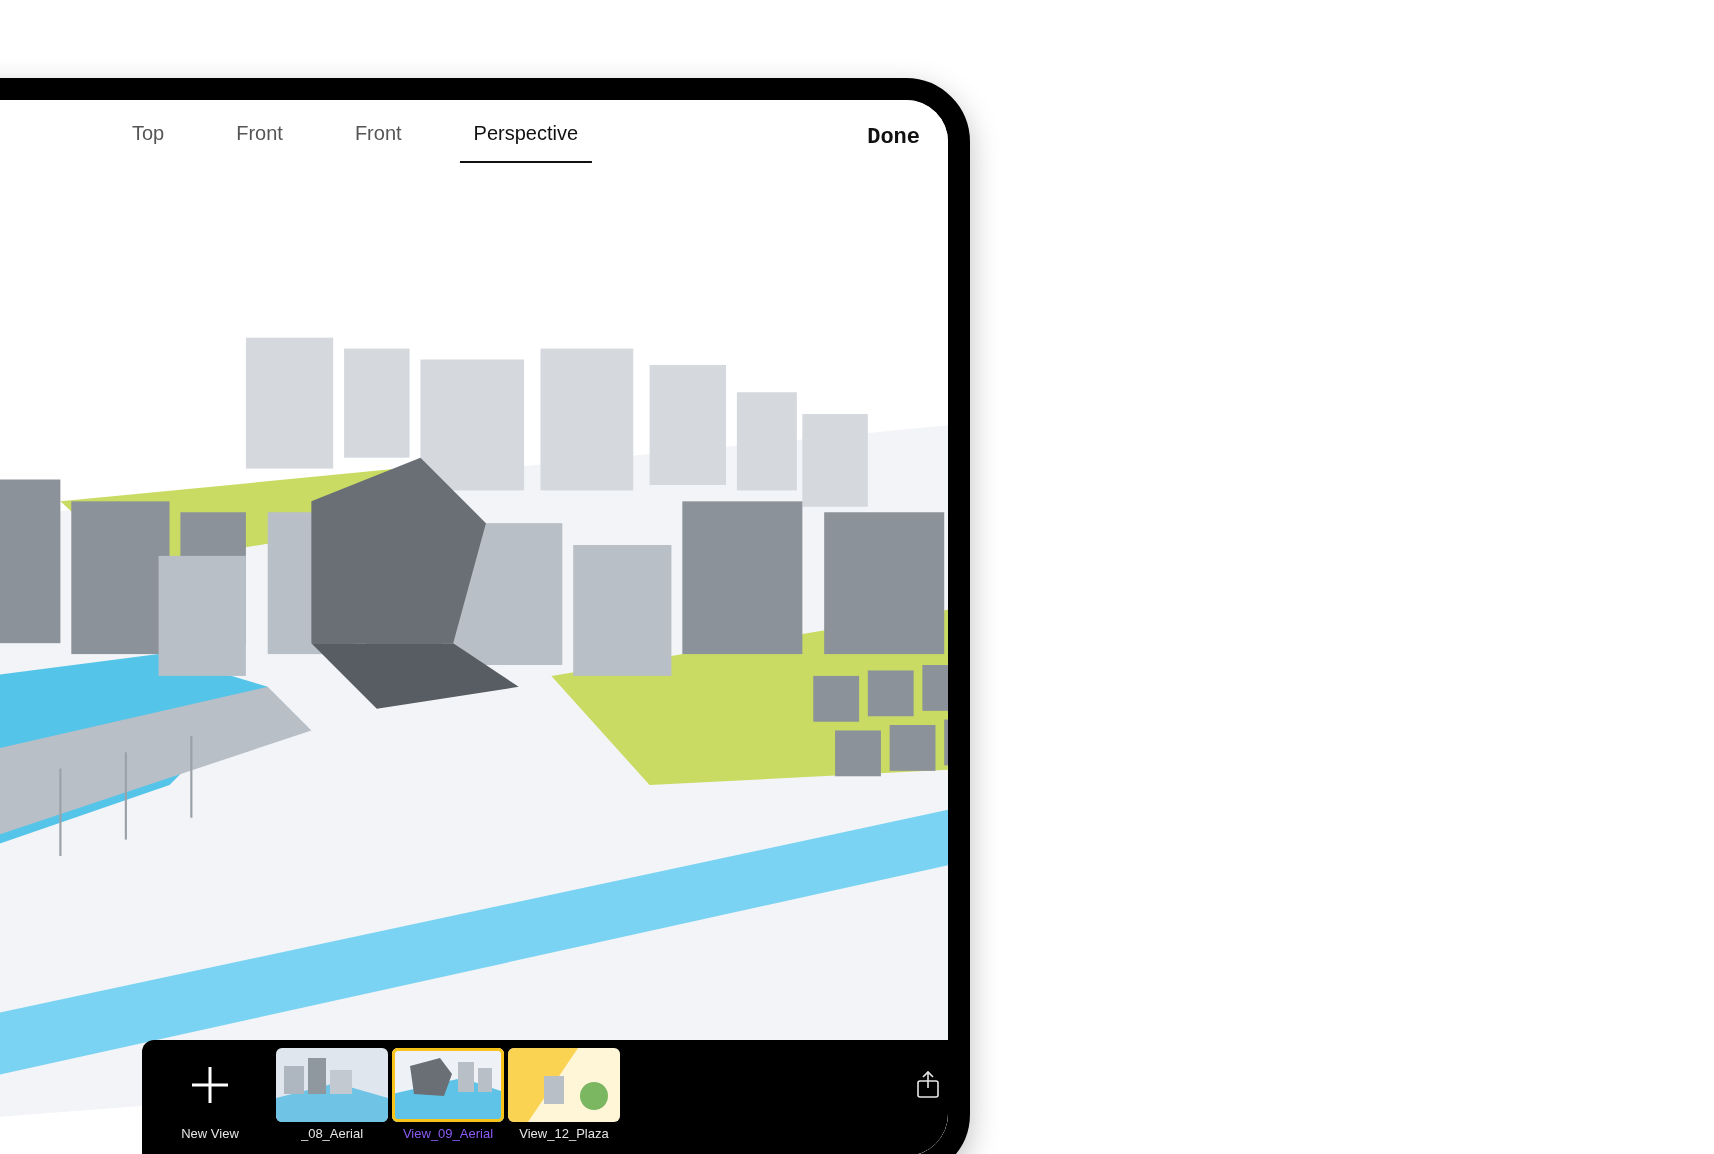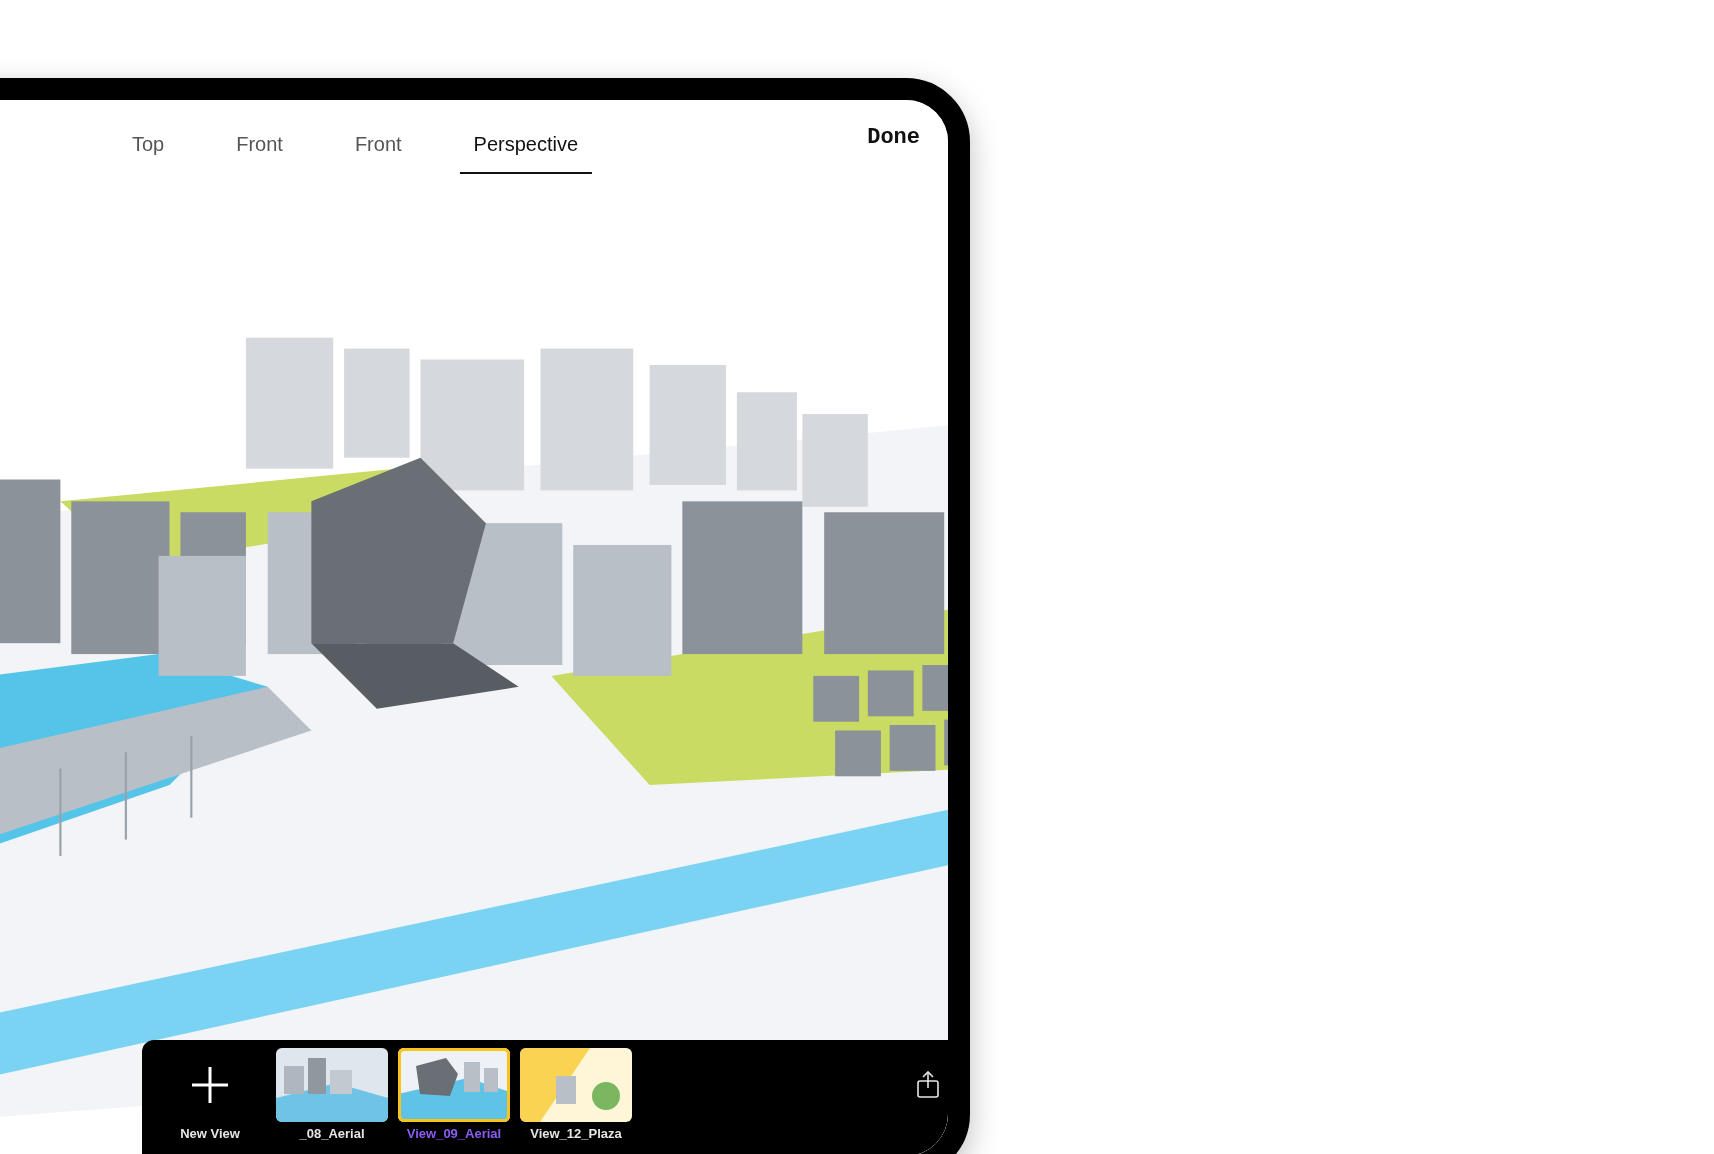--- a/index.html
+++ b/index.html
@@ -27,21 +27,21 @@
     height: 74px;
     display: flex;
     align-items: center;
   }
   .tabs {
     position: absolute;
     left: 50%;
     transform: translateX(-50%);
     display: flex;
     gap: 56px;
-    align-items: flex-end;
+    align-items: flex-start;
     height: 100%;
   }
   .tab {
     font-size: 20px;
     color: #555;
     padding: 22px 8px 18px;
     cursor: pointer;
     position: relative;
   }
   .tab.active {
@@ -91,21 +91,20 @@
     padding: 8px 10px 0 10px;
     gap: 6px;
   }
   .thumb {
     width: 116px;
     display: flex;
     flex-direction: column;
     align-items: center;
     gap: 4px;
     cursor: pointer;
-    font-weight: bold;
   }
   .thumb .img {
     width: 112px;
     height: 74px;
     border-radius: 6px;
     background: #2a2a2a;
     position: relative;
     overflow: hidden;
   }
   .thumb.new .img {
@@ -233,21 +232,21 @@
       <div class="thumb new">
         <div class="img">
           <svg class="plus-icon" viewBox="0 0 48 48">
             <line x1="24" y1="6" x2="24" y2="42"></line>
             <line x1="6" y1="24" x2="42" y2="24"></line>
           </svg>
         </div>
         <div class="lbl">New View</div>
       </div>
 
-      <div id="thumbs" style="display:flex; gap:6px;">
+      <div id="thumbs" style="display:flex; ">
           <div class="thumb">
             <div class="img mini"><svg viewBox="0 0 112 74">
                 <rect width="112" height="74" fill="#dfe6ee"></rect>
                 <polygon points="0,50 60,35 112,50 112,74 0,74" fill="#6fc4e6"></polygon>
                 <rect x="8" y="18" width="20" height="28" fill="#aeb7c0"></rect>
                 <rect x="32" y="10" width="18" height="36" fill="#8f979f"></rect>
                 <rect x="54" y="22" width="22" height="24" fill="#c2c9d1"></rect>
               </svg></div>
             <div class="lbl">_08_Aerial</div>
           </div>

